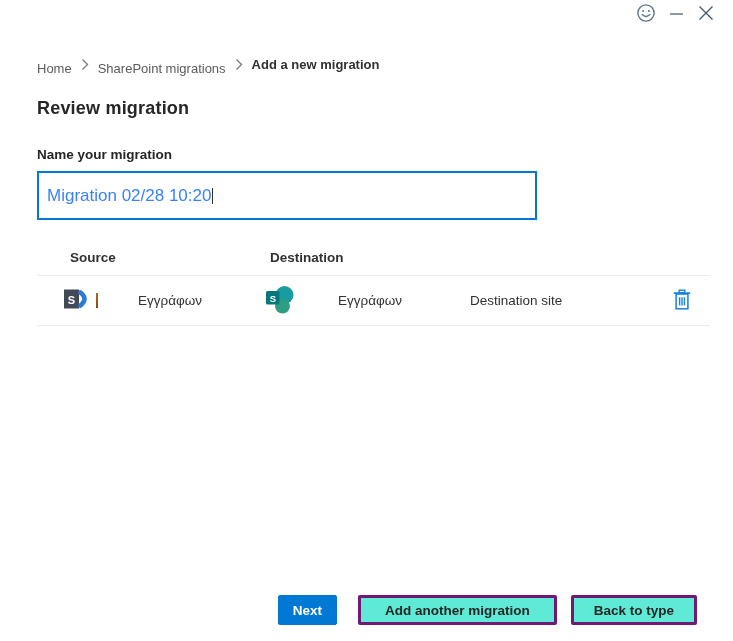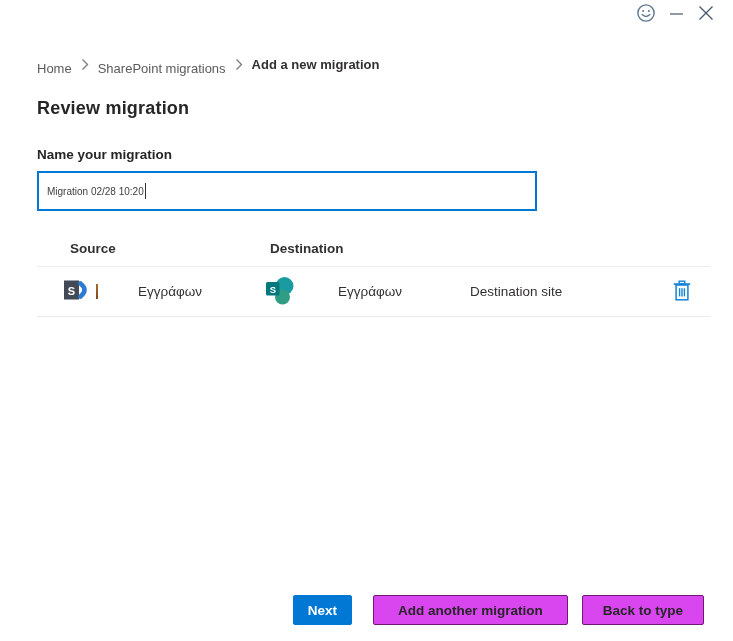--- a/index.html
+++ b/index.html
@@ -51,28 +51,28 @@
 
   .name-label {
     margin-top: 28px;
     font-size: 13.5px;
     font-weight: bold;
     color: #262626;
   }
   .name-input {
     margin-top: 9px;
     width: 500px;
-    height: 40px;
+    height: 49px;
     border: 2px solid #0078d4;
     background: #ffffff;
     display: flex;
     align-items: center;
     padding-left: 8px;
-    font-size: 10px;
-    color: #404040;
+    font-size: 17px;
+    color: #3b82f6;
     cursor: text;
   }
   .caret {
     display: inline-block;
     width: 1px; height: 16px;
     background: #323130;
     margin-left: 1px;
   }
 
   
@@ -111,21 +111,21 @@
   .cell-actions { display: flex; justify-content: flex-end; padding-right: 19px; }
   .delete-btn {
     background: none; border: none; padding: 0;
     display: flex; align-items: center; justify-content: center;
     cursor: pointer;
   }
 
   
   .footer {
     position: absolute;
-    right: 29px; bottom: 16px;
+    right: 36px; bottom: 16px;
     display: flex;
   }
   .btn {
     height: 30px;
     font-family: "Liberation Sans", sans-serif;
     font-size: 13.5px;
     font-weight: bold;
     border-radius: 2px;
     cursor: pointer;
     display: inline-flex;
@@ -133,23 +133,23 @@
     justify-content: center;
   }
   .btn-primary {
     background: #0078d4;
     color: #ffffff;
     border: 1px solid #0078d4;
     min-width: 59px;
     padding: 0 14px;
   }
   .btn-secondary {
-    background: #d946ef;
+    background: #5eead4;
     color: #262626;
-    border: 1px solid #701a75;
+    border: 3px solid #701a75;
     padding: 0 24px;
   }
   .btn-add { margin-left: 21px; min-width: 188px; }
   .btn-back { margin-left: 14px; min-width: 107px; padding: 0 20px; }
 </style>
 </head>
 <body>
 
 <div class="titlebar">
   <div class="tb-btn">

